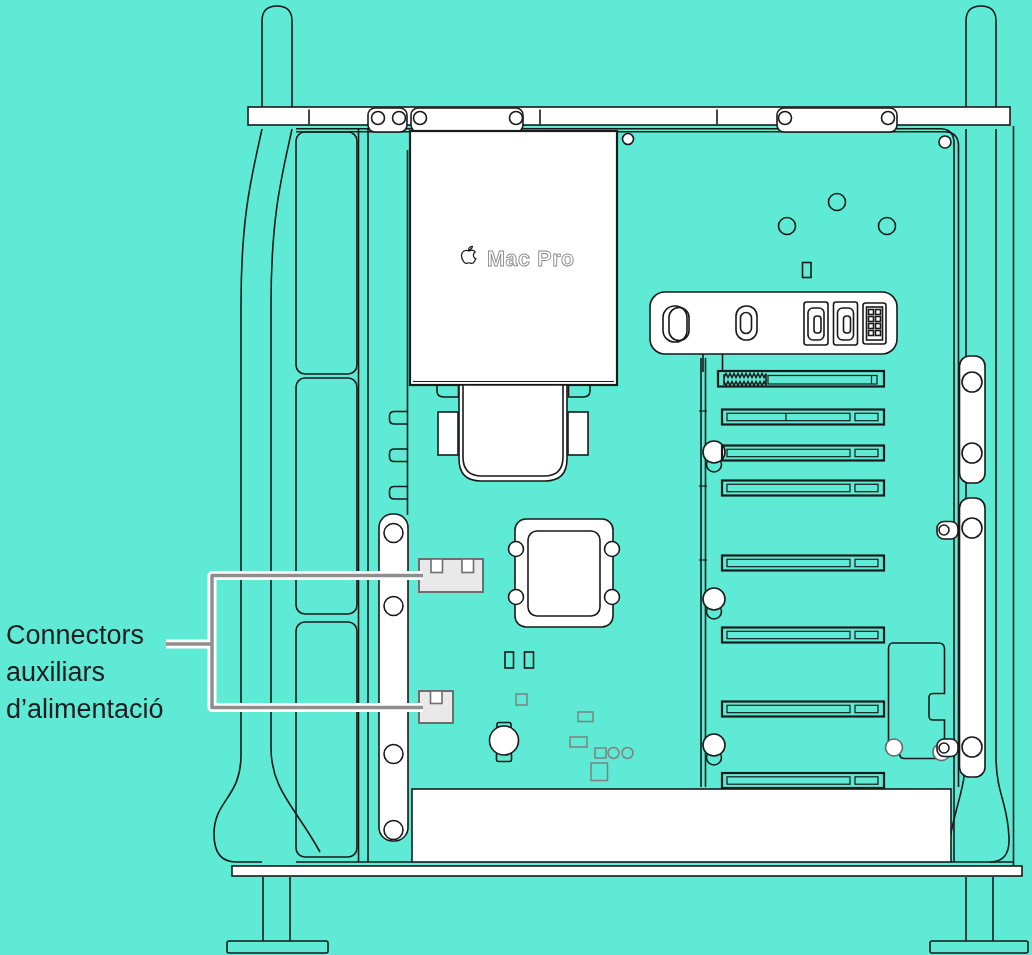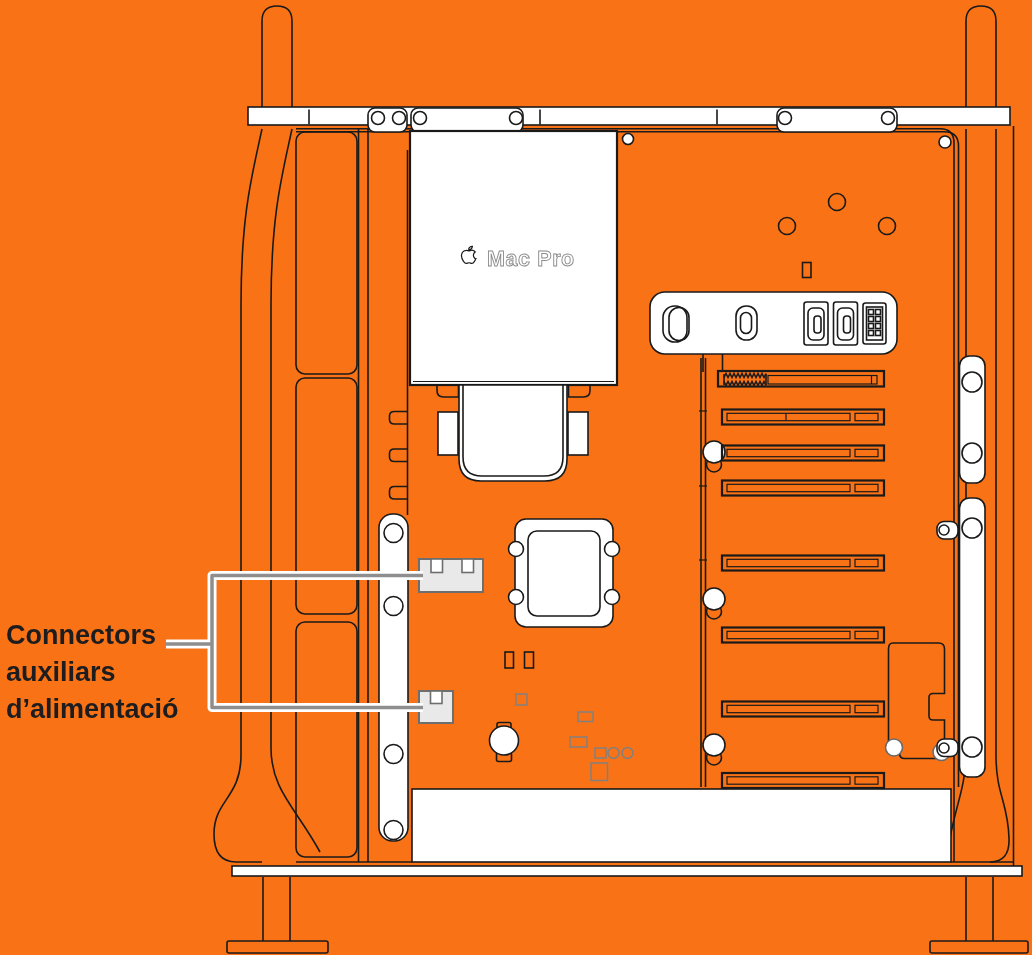--- a/index.html
+++ b/index.html
@@ -1,33 +1,33 @@
 <!DOCTYPE html>
 <html><head>
 <meta charset="utf-8">
 <style>
   html,body{margin:0;padding:0;background:#fff;}
-  .stage{position:relative;width:1032px;height:955px;background:#f97316;overflow:hidden;
+  .stage{position:relative;width:1032px;height:955px;background:#5eead4;overflow:hidden;
          font-family:"Liberation Sans",sans-serif;}
   .stage svg{position:absolute;left:0;top:0;}
   svg *{fill:none;stroke:#1a1a1a;stroke-width:1.6;}
   svg .fw{fill:#ffffff;}
   svg .thick{stroke-width:2.2;}
   svg .thin{stroke-width:1.2;}
   svg .gray{stroke:#6a6a6a;}
   svg .lgray{stroke:#808080;stroke-width:1.5;}
   svg .conn{fill:#e9e9e9;stroke:#6e6e6e;stroke-width:2;}
   svg .conn-notch{fill:#ffffff;stroke:#6e6e6e;stroke-width:1.6;}
   svg .callout{stroke:#8e8e8e;stroke-width:3.5;}
   svg .callout-casing{stroke:#ffffff;stroke-width:9;}
   svg .logo-text{fill:#ffffff;stroke:#8a8a8a;stroke-width:0.9;
        font-family:"Liberation Sans",sans-serif;font-size:21.5px;font-weight:600;
        letter-spacing:0.6px;}
   .callout-label{position:absolute;left:6px;top:617px;color:#1d1d1f;
-       font-size:27px;line-height:37px;font-weight:700;}
+       font-size:27px;line-height:37px;font-weight:400;}
   .callout-label span{display:block;}
 </style>
 </head>
 <body>
 
 <div class="stage">
 <svg width="1032" height="955" viewBox="0 0 1032 955">
   <defs>
     <g id="slot">
       <rect x="0" y="0" width="162" height="15" class="thick"></rect>

